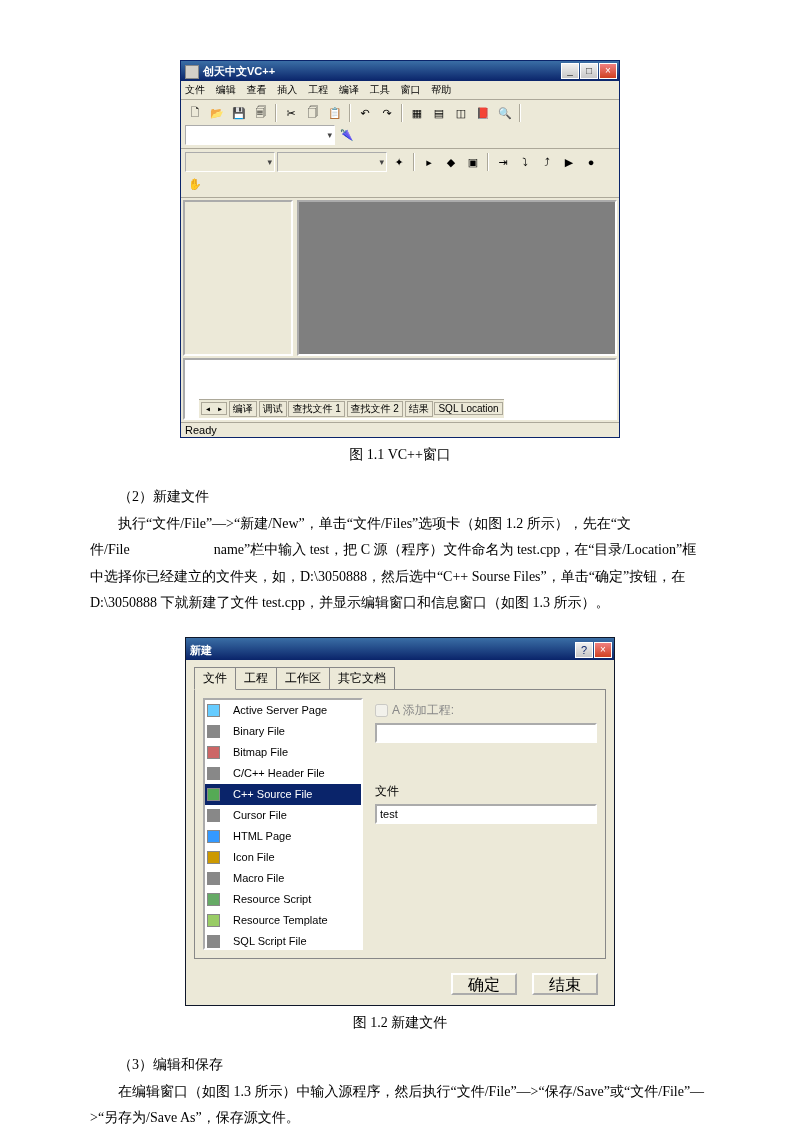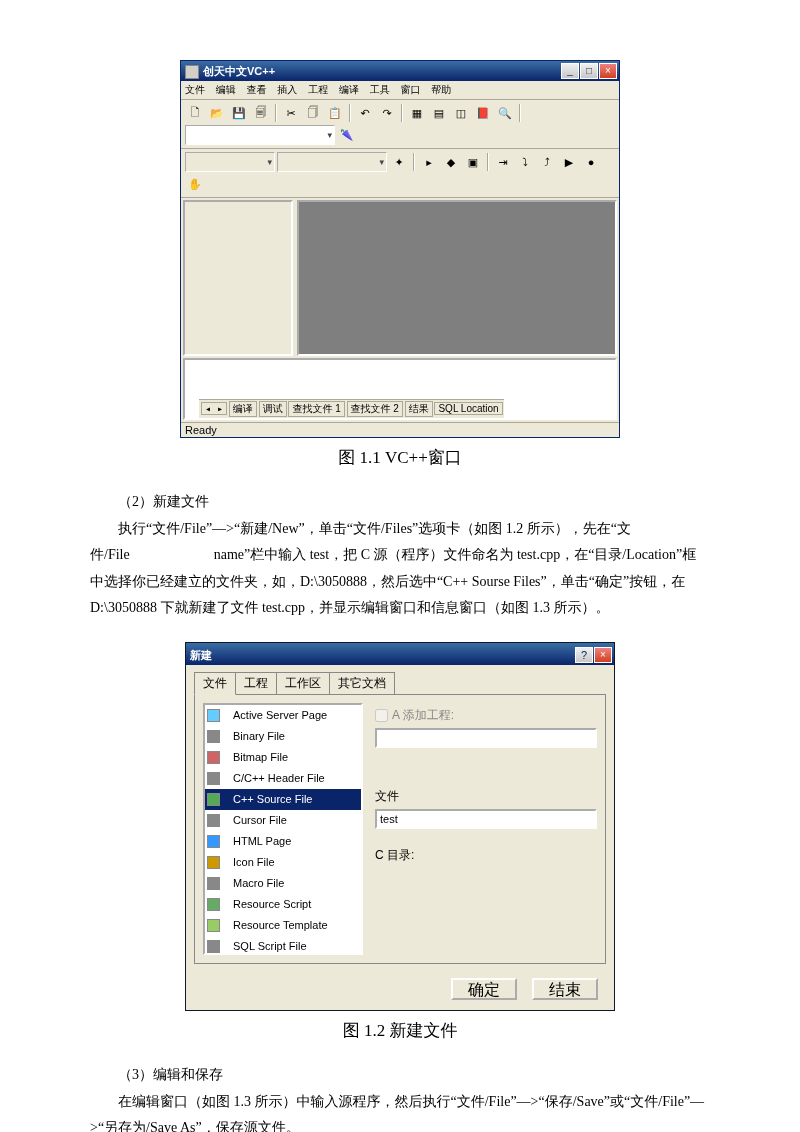--- a/index.html
+++ b/index.html
@@ -1,18 +1,18 @@
 <!DOCTYPE html>
 <html><head>
 <meta charset="utf-8">
 <style>
 *{box-sizing:border-box;margin:0;padding:0}
 body{background:#fff;font-family:"SimSun","宋体",serif;font-size:14px;color:#000;width:800px;margin:0 auto;padding:40px 90px 40px 90px}
 .fig-wrap{text-align:center;margin:20px 0 8px}
-.fig-cap{text-align:center;font-size:17px;margin:0 0 20px}
+.fig-cap{text-align:center;font-size:14px;margin:0 0 20px}
 p{line-height:1.9;text-indent:2em;margin:0}
 
 
 .win{display:inline-block;border:1px solid #0a246a;background:#ece9d8;text-align:left;font-family:"Tahoma","SimSun",sans-serif;font-size:11px}
 .titlebar{background:linear-gradient(#3a6ea5,#0a246a);color:#fff;display:flex;align-items:flex-end;padding:2px 2px 2px 4px;height:20px}
 .titlebar .ico{width:14px;height:14px;background:#d4d0c8;margin-right:4px;border:1px solid #888}
 .titlebar .ttl{flex:1;font-weight:bold;font-size:11px}
 .winbtn{width:18px;height:16px;background:linear-gradient(#f0f0f0,#c8c8c8);border:1px solid #fff;margin-left:1px;font-size:10px;text-align:center;line-height:14px;color:#333}
 .winbtn.close{background:linear-gradient(#f08080,#d04020);color:#fff}
 .menubar{background:#ece9d8;padding:2px 4px;border-bottom:1px solid #aca899;font-size:10px}
@@ -206,21 +206,20 @@
     <div class="chk">
      <input type="checkbox" disabled="" style=""><span>A 添加工程:</span>
     </div>
     <div class="fld">
             <div class="combo2"></div>
           </div>
     <div style="height:36px"></div>
     <div class="fld"><span>文件</span></div>
     <div class="fld"><input class="txtinput" value="test" style=""></div>
     <div style="height:14px"></div>
-    <div class="fld"><span>C 目录:</span></div>
    </div>
   </div>
   <div class="btnrow">
    <button class="dlgbtn">确定</button>
    <button class="dlgbtn">结束</button>
   </div>
  </div>
 </div>
 <div class="fig-cap">图 1.2   新建文件</div>
 

